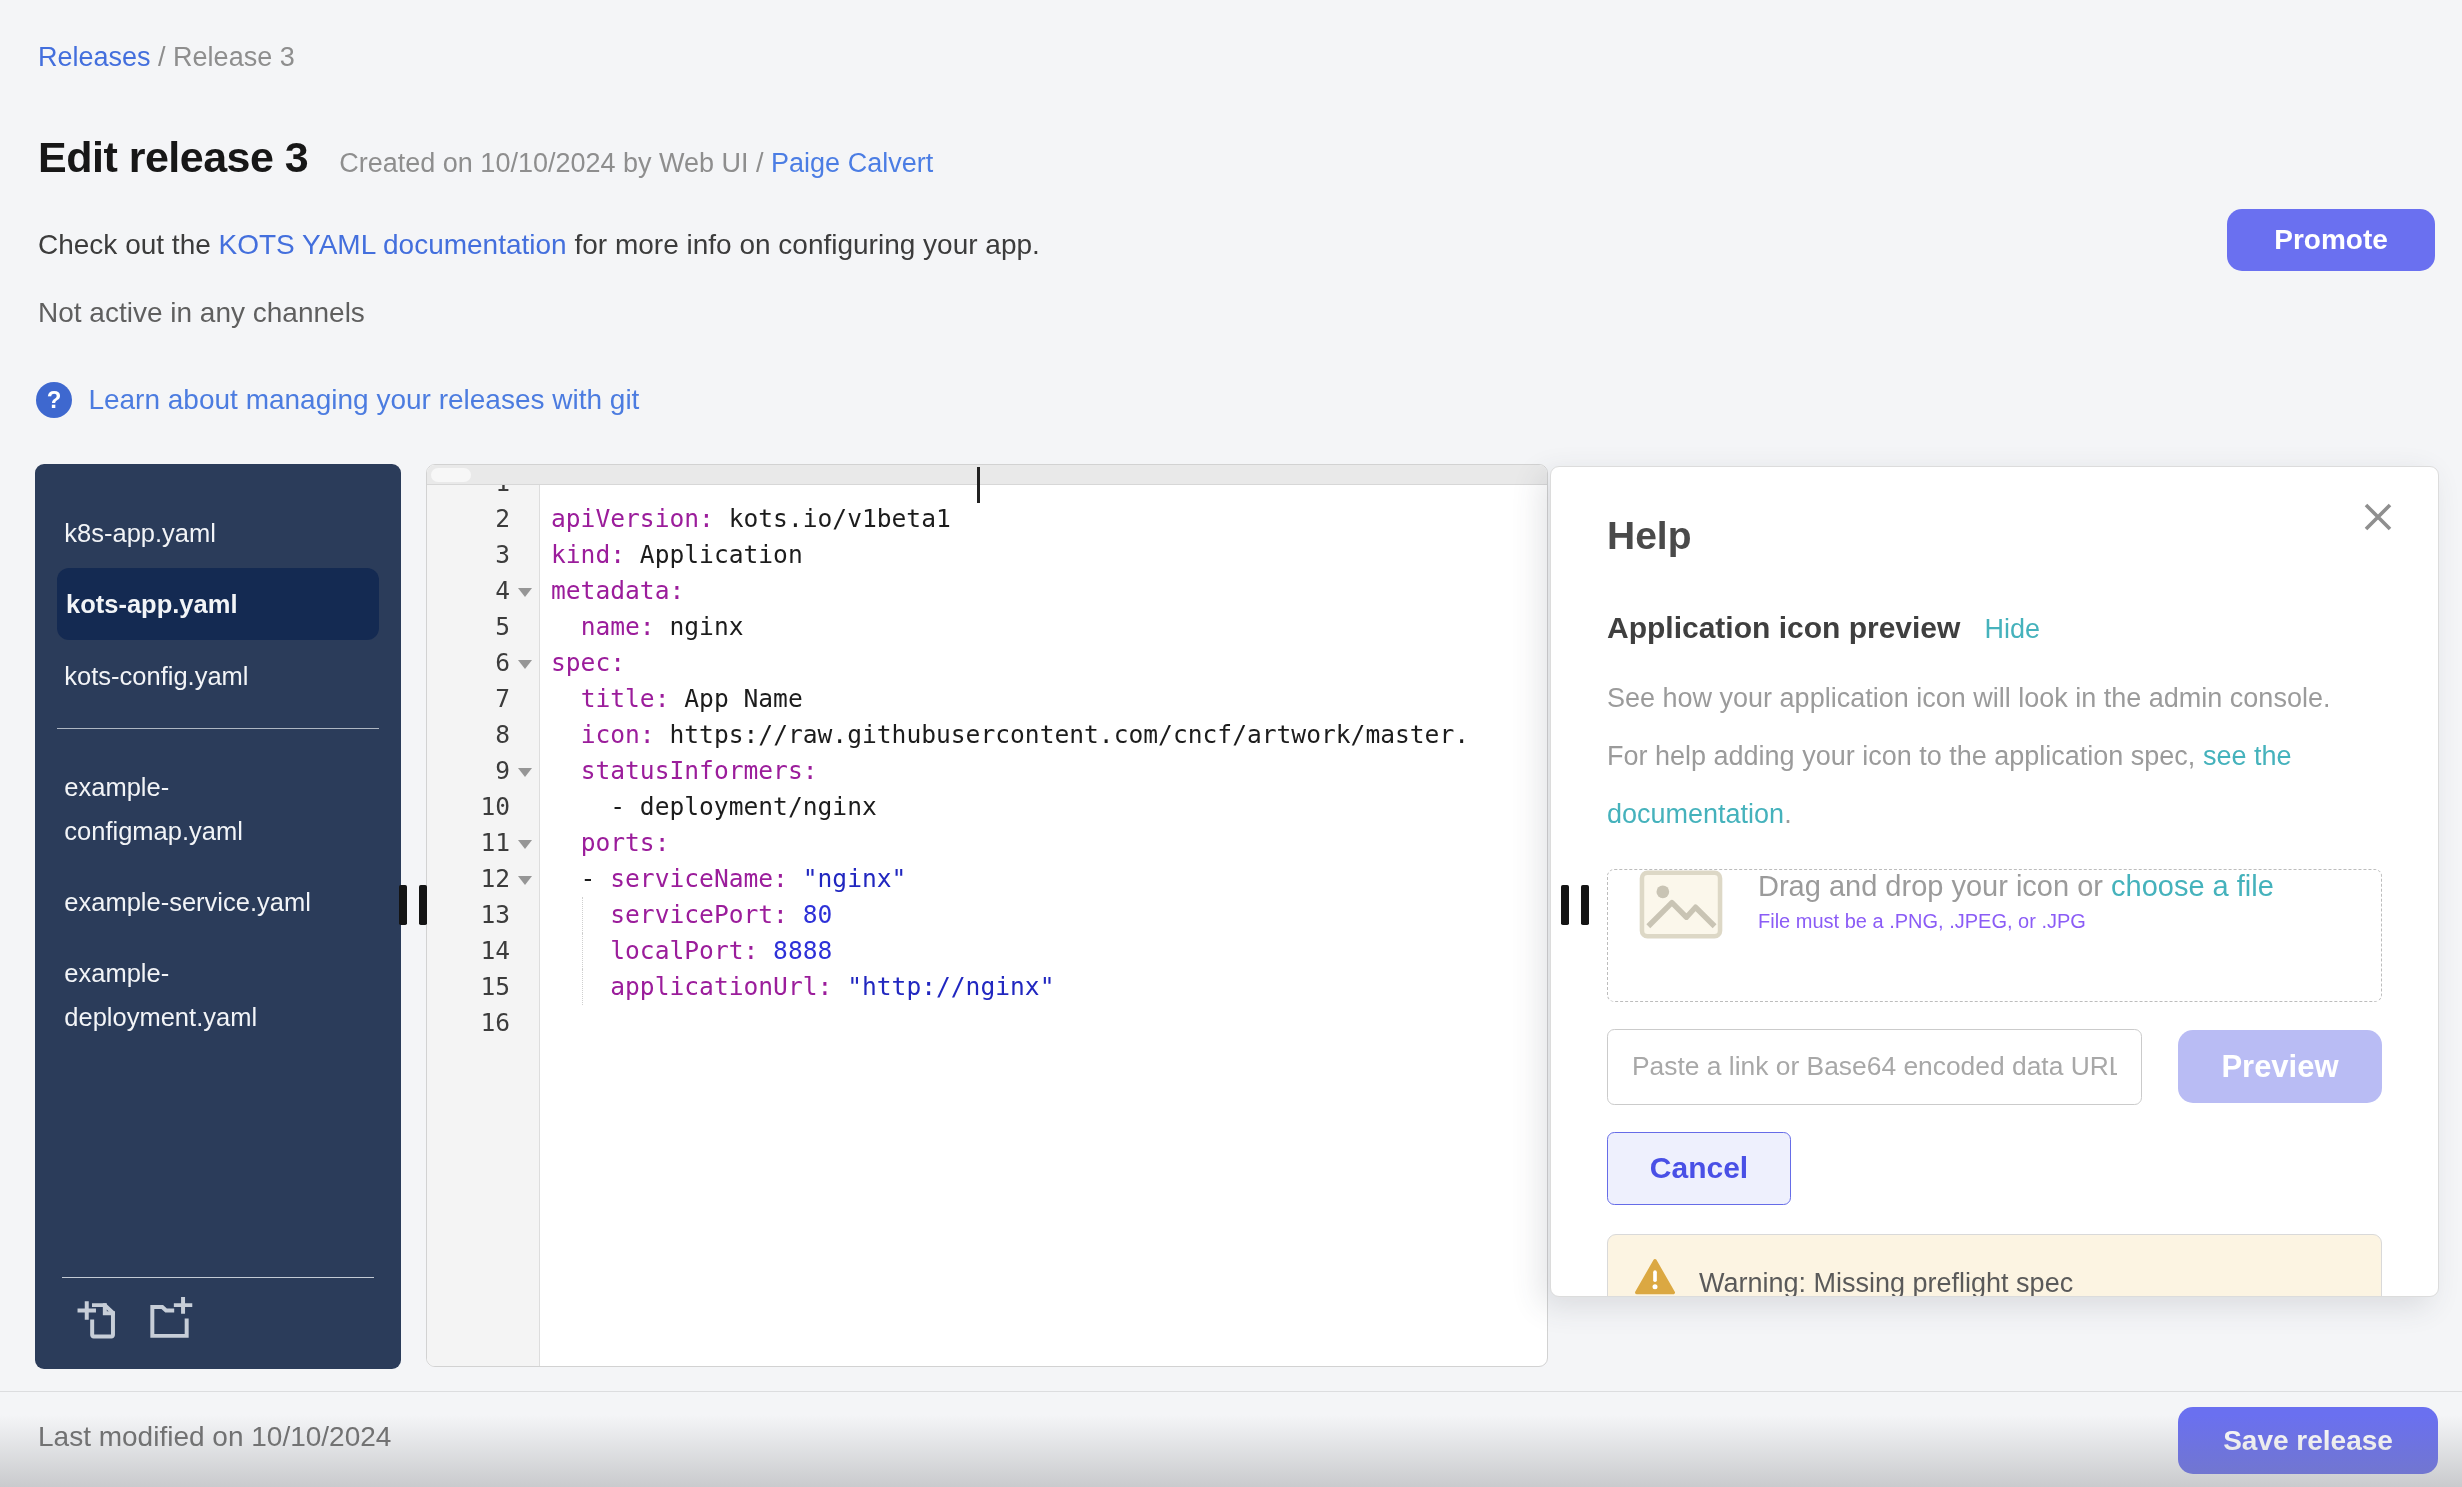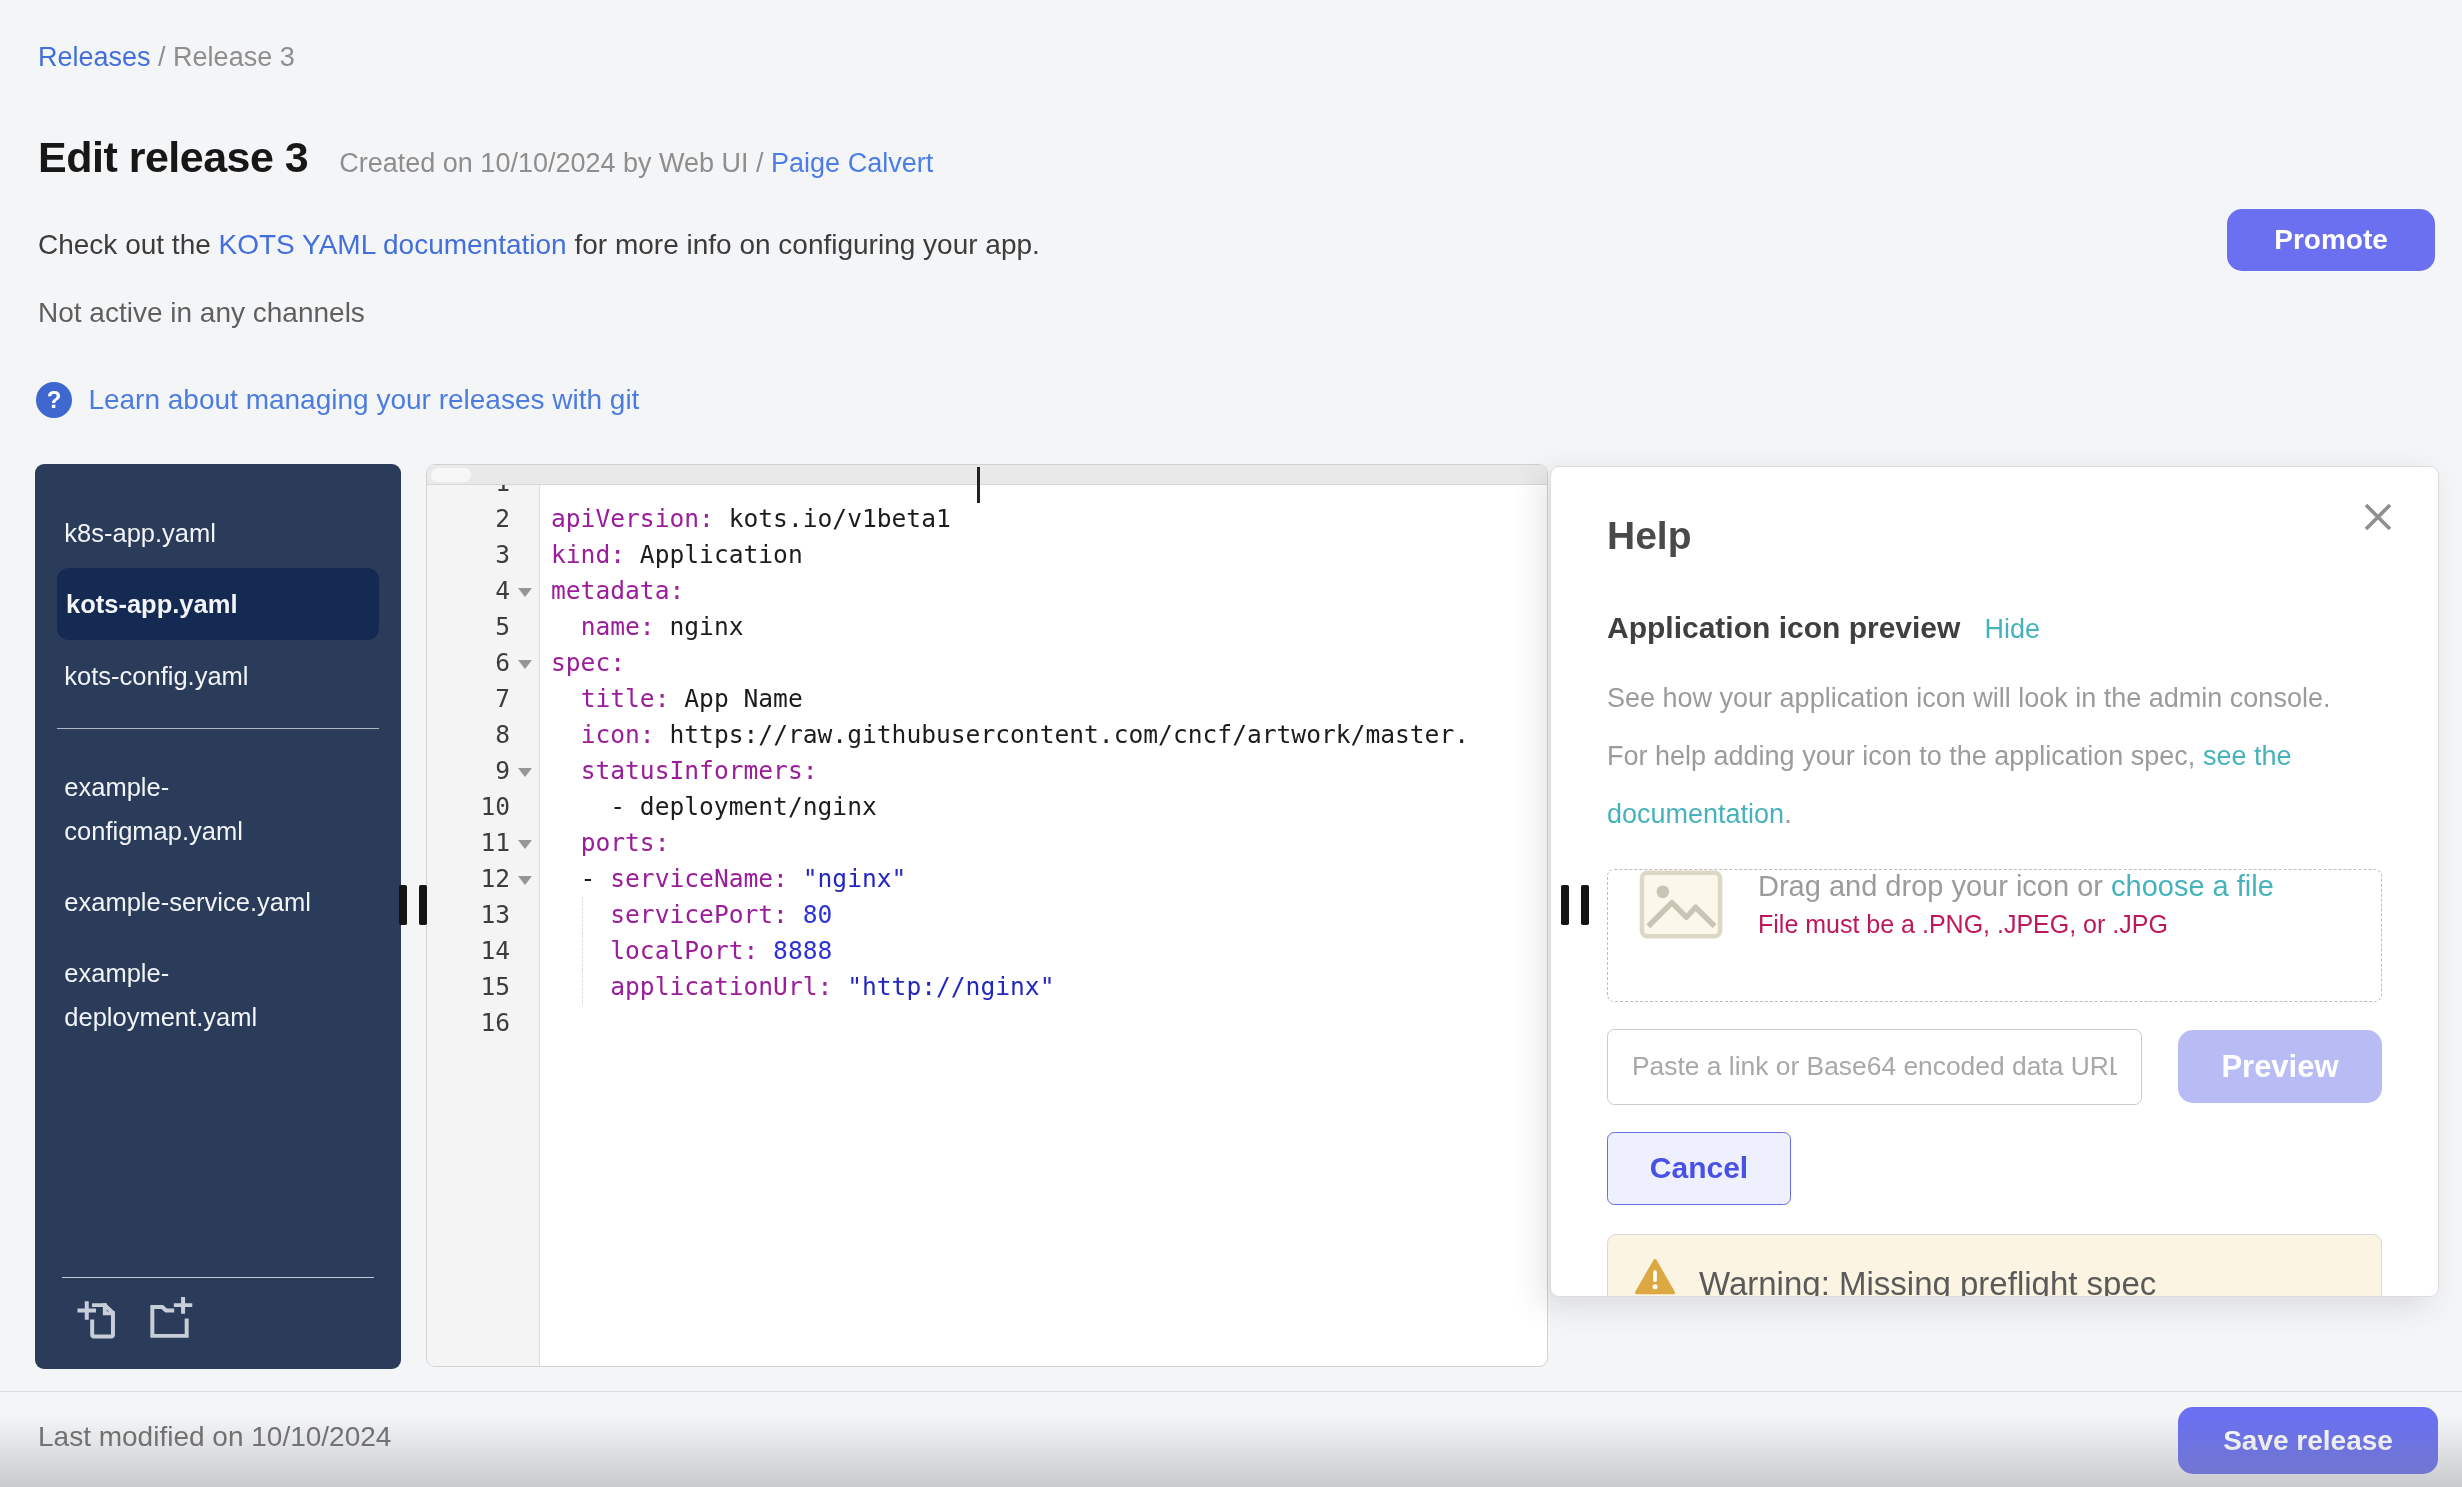--- a/index.html
+++ b/index.html
@@ -68,30 +68,30 @@
   .help-title{margin-top:47px;font-size:39px;color:#4a4a4a;font-weight:600}
   .section-row{margin-top:53px;display:flex;align-items:baseline;gap:24px}
   .section-title{font-size:30px;font-weight:bold;color:#3f3f3f}
   .hide-link{font-size:27px;color:var(--teal);cursor:pointer}
   .help-desc{margin-top:24px;font-size:27px;line-height:58px;color:#9b9b9b;max-width:747px}
   .help-desc .teal-link{color:var(--teal);cursor:pointer}
   .dropzone{margin-top:25.5px;height:133px;border:1.8px dashed #bdbdbd;border-radius:7.3px;display:flex;padding:0 31px;gap:35px;cursor:pointer}
   .dz-texts{display:flex;flex-direction:column;gap:7.3px}
   .dz-main{font-size:29px;color:#9b9b9b}
   .dz-main .teal-link{color:var(--teal)}
-  .dz-sub{font-size:25px;color:#be185d}
+  .dz-sub{font-size:20px;color:#8b5cf6}
   .url-row{margin-top:27px;position:relative;height:76px}
   .url-input{position:absolute;left:0;top:0;width:535px;height:76px;border:1.8px solid #cbcbcb;border-radius:7.3px;padding:0 24px;font-size:26.4px;font-family:inherit;color:#444;background:#fff}
   .url-input::placeholder{color:#a8a8a8}
   .preview-btn{position:absolute;right:0;top:1.8px;width:204px;height:73px;background:var(--indigo-soft);color:#fff;font-size:31px;font-weight:bold}
   .cancel-btn{margin-top:27px;width:184px;height:73px;background:#eef0fd;border:1.8px solid #666ce8;border-radius:7.3px;color:#4950e6;font-size:30px;font-weight:bold;cursor:pointer}
   .warning-box{margin-top:29px;background:var(--warn-bg);border:1.8px solid #d9d9d9;border-radius:9px;height:120px;padding:22px 27px;overflow:hidden}
   .warn-row{display:flex;gap:24px}
   .warn-icon{flex:0 0 40px;margin-top:1.8px}
-  .warn-texts{font-size:33px;color:#5a5a5a;line-height:53px}
+  .warn-texts{font-size:27px;color:#5a5a5a;line-height:53px}
 
   
   .footer-divider{position:absolute;left:0;right:0;top:1391px;border:none;border-top:1.8px solid #dcdddf}
   .last-modified{position:absolute;left:38px;top:1421px;font-size:28px;color:#6f6f6f}
   .save-btn{position:absolute;right:24px;top:1407px;width:260px;height:67px;background:var(--indigo);color:#fff;font-size:28px;font-weight:bold}
   .bottom-fade{position:absolute;left:0;right:0;bottom:0;height:73px;background:linear-gradient(to bottom,rgba(150,152,156,0),rgba(130,132,136,.38));pointer-events:none}
 </style>
 </head>
 <body>
 

